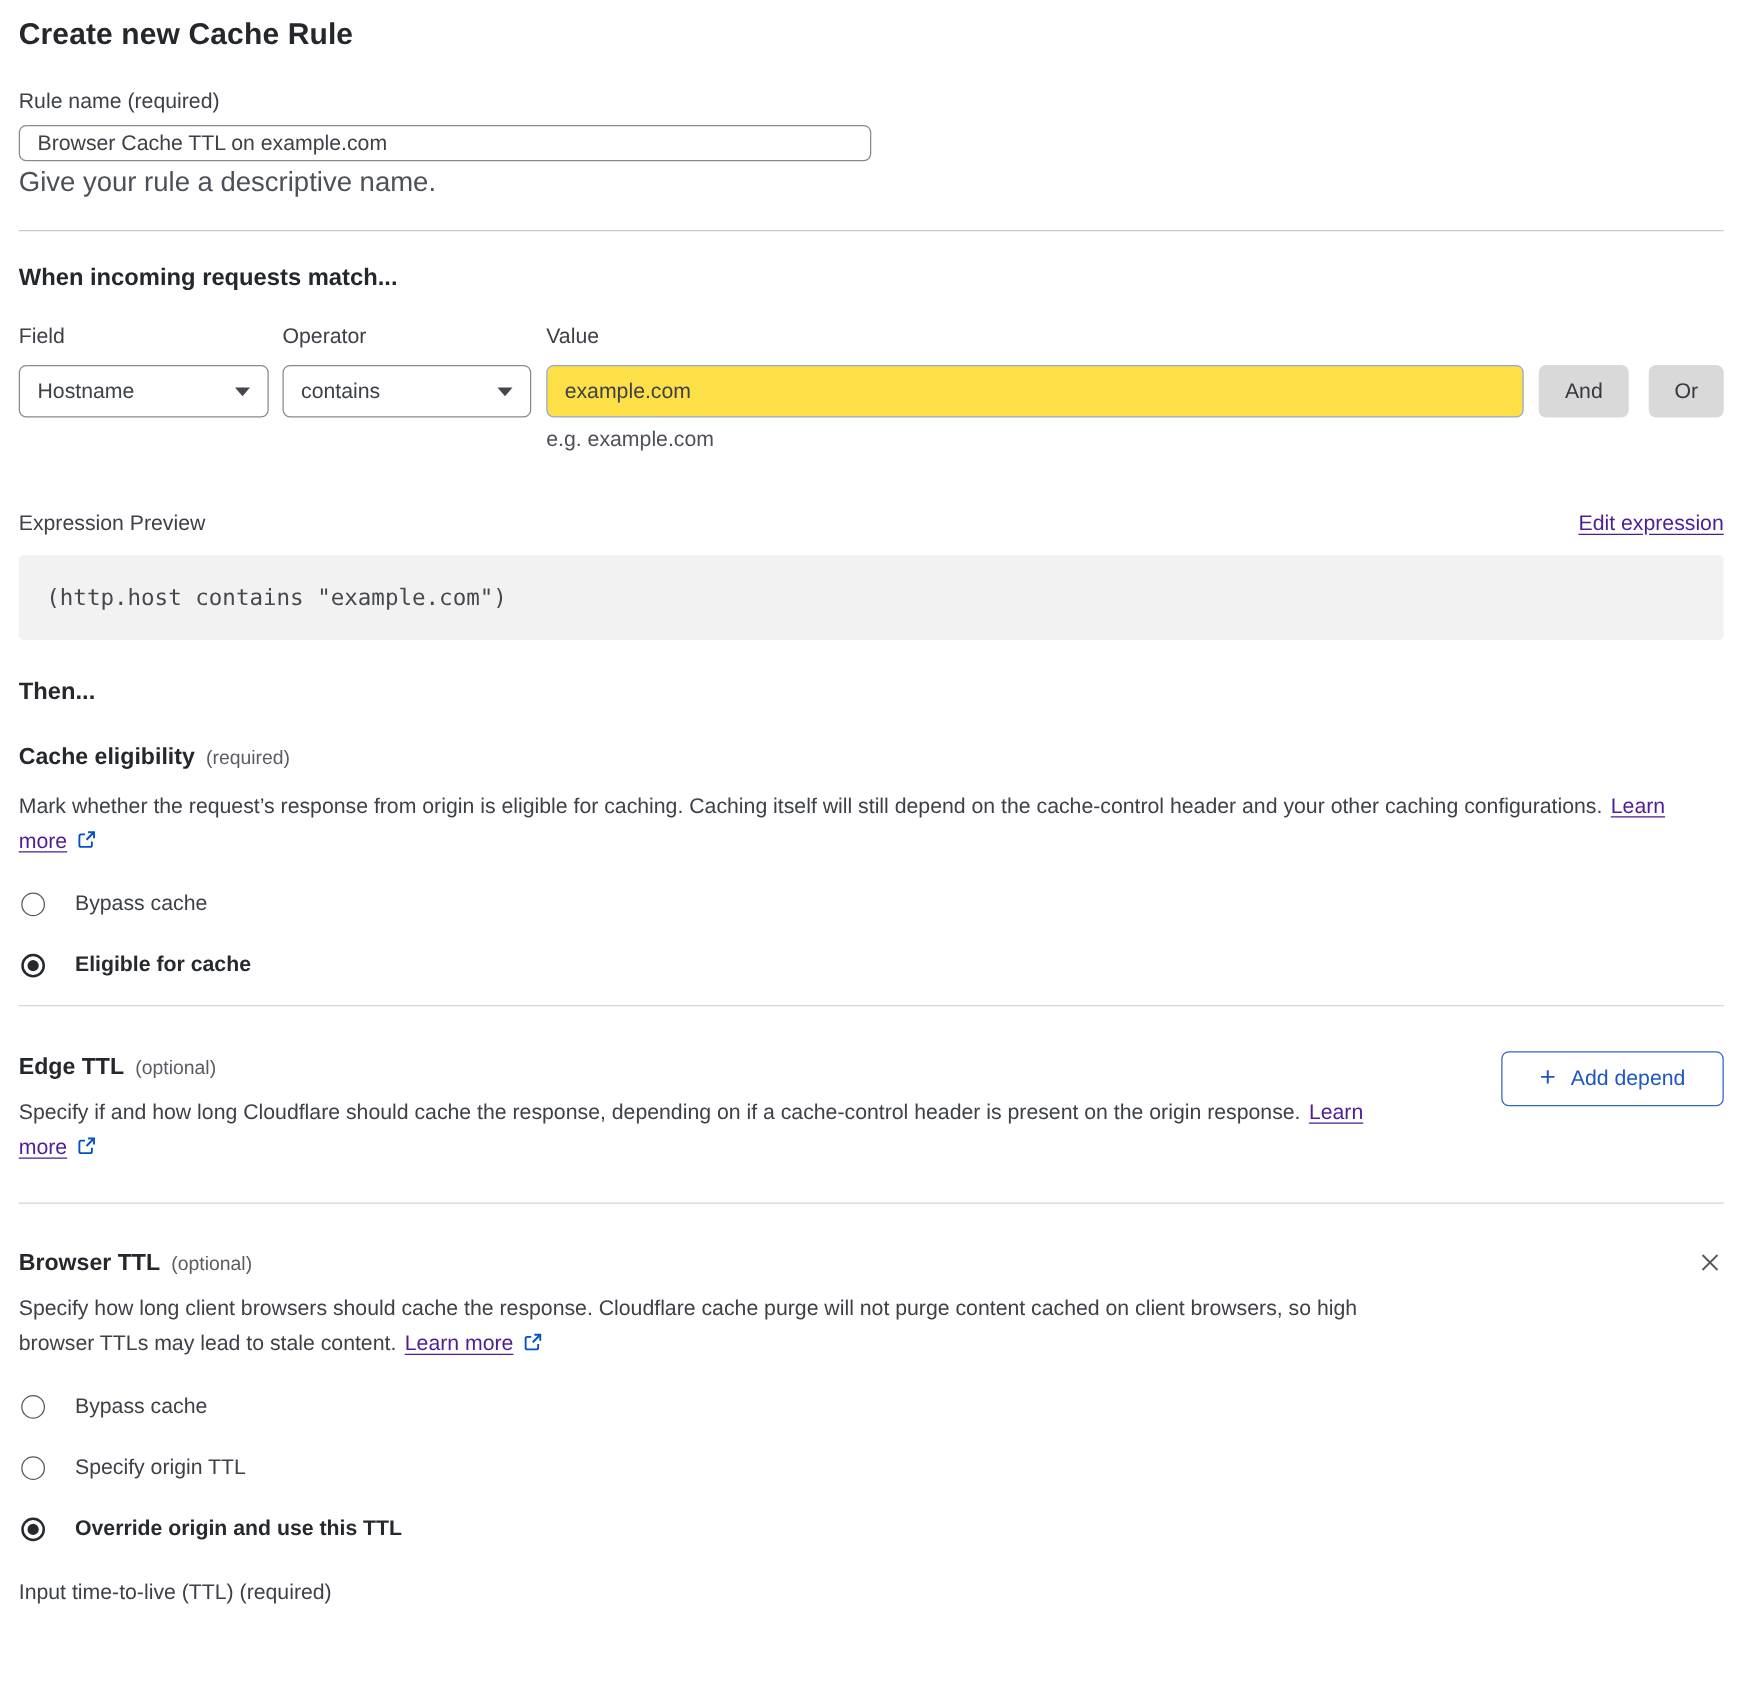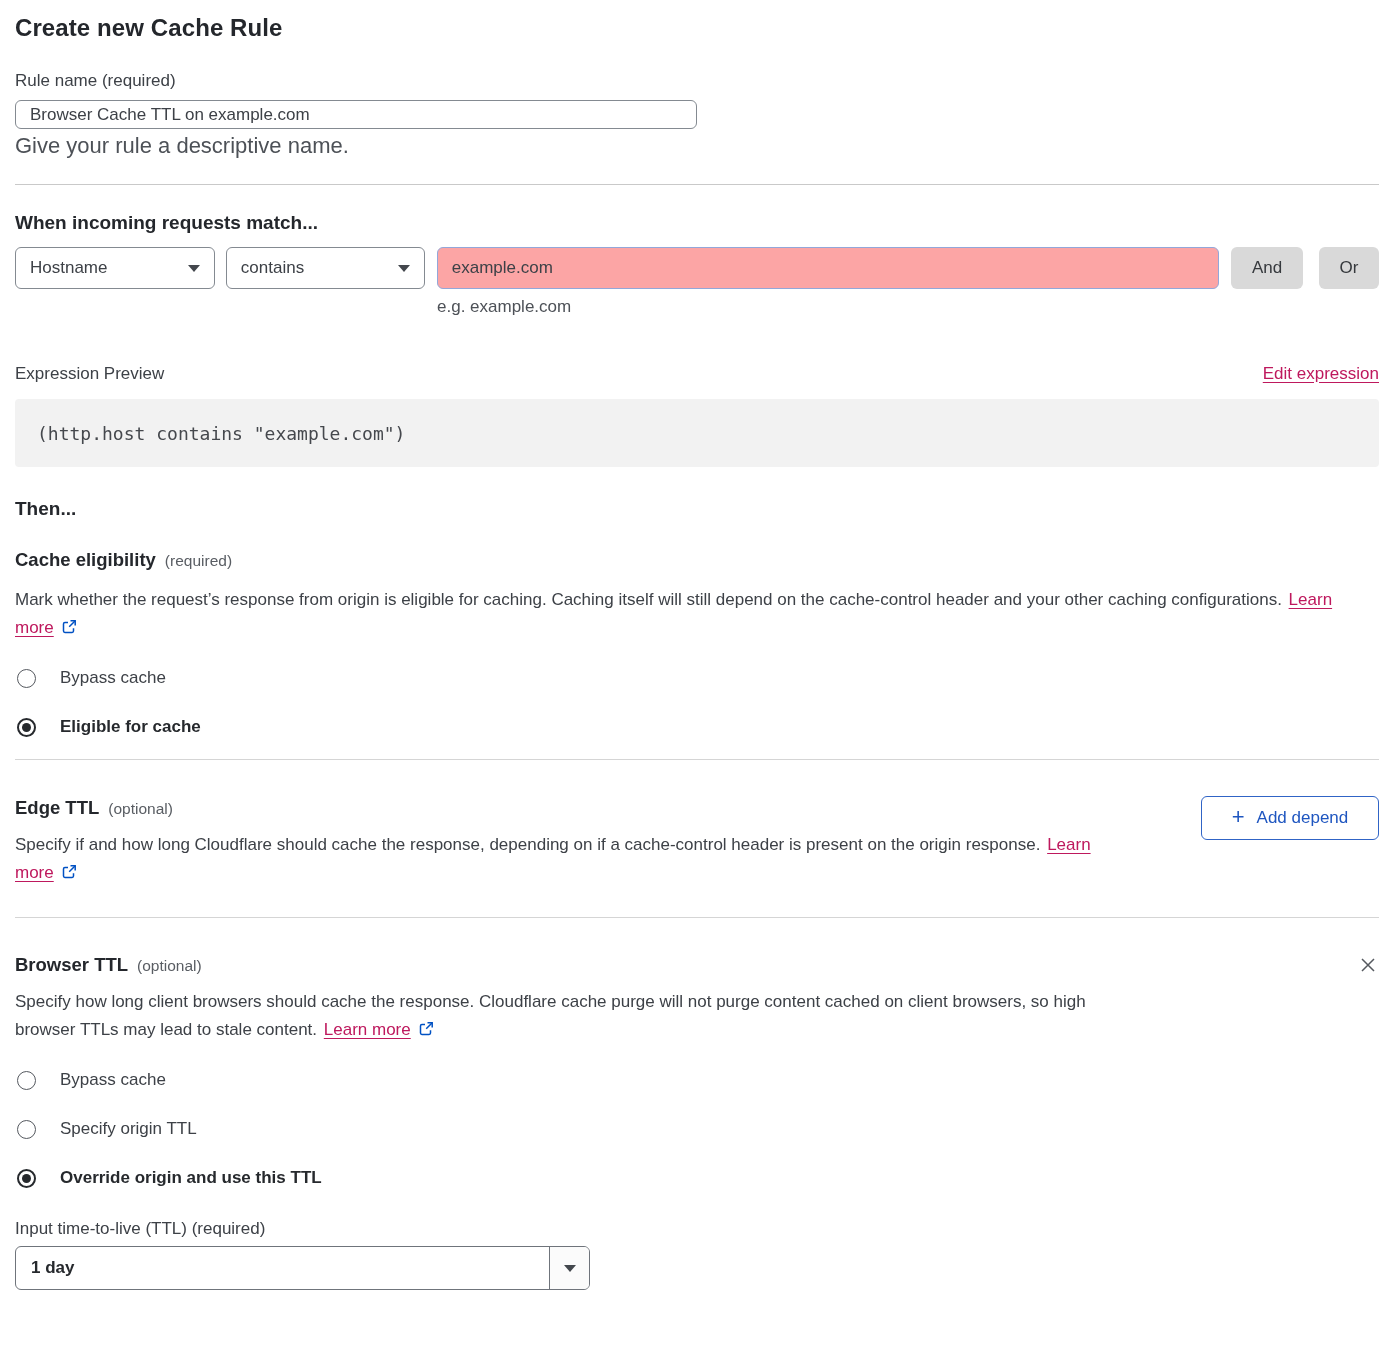--- a/index.html
+++ b/index.html
@@ -45,35 +45,35 @@
   .select-box .caret {
     position:absolute; right:14px; top:50%; margin-top:-3px;
     width:0; height:0; border-left:6px solid transparent; border-right:6px solid transparent;
     border-top:7px solid #43474d;
   }
   .sel-field { width:200px; margin-right:11px; }
   .sel-operator { width:199px; margin-right:12px; }
 
   .value-input {
     width:783px; height:42px; border:1px solid #93a7d9; border-radius:6px;
-    background:#fca5a5; padding:0 14px; font-size:17px; color:#3d4147;
+    background:#fde047; padding:0 14px; font-size:17px; color:#3d4147;
     font-family:"Liberation Sans", sans-serif; outline:none;
   }
   .btn-gray {
     height:42px; border:none; border-radius:6px; background:#d9d9d9;
     font-size:17px; color:#36393d; font-family:"Liberation Sans", sans-serif; cursor:pointer;
   }
   .btn-and { width:72px; margin-left:12px; }
   .btn-or  { width:60px; margin-left:16px; }
 
   .value-help { margin-top:8px; margin-left:422px; font-size:17px; line-height:20px; color:#4d5157; }
 
   .expression-row { margin-top:46px; display:flex; justify-content:space-between; align-items:baseline; }
   .expression-label { font-size:17px; line-height:22px; color:#3d4147; }
-  a.link { color:#be185d; text-decoration:underline; text-underline-offset:3px; cursor:pointer; }
+  a.link { color:#4c1d95; text-decoration:underline; text-underline-offset:3px; cursor:pointer; }
   .edit-expression { font-size:17px; }
 
   .code-block {
     margin-top:14px; height:68px; background:#f2f2f2; border-radius:4px;
     display:flex; align-items:center; padding:0 22px;
     font-family:"DejaVu Sans Mono", monospace; font-size:18px; color:#45484d;
   }
 
   .setting-title-row { margin-top:27px; display:flex; align-items:baseline;text-align:center; }
   .setting-title { font-size:18.5px; line-height:24px; font-weight:700; color:#24272c; }
@@ -140,20 +140,25 @@
   <h1 class="page-title">Create new Cache Rule</h1>
 
   <div class="field-label">Rule name (required)</div>
   <input class="text-input" type="text" value="Browser Cache TTL on example.com" style="">
   <div class="help-text">Give your rule a descriptive name.</div>
 
   <hr class="divider">
 
   <h2 class="section-heading">When incoming requests match...</h2>
 
+  <div class="labels-row">
+    <div class="lab-field">Field</div>
+    <div class="lab-operator">Operator</div>
+    <div class="lab-value">Value</div>
+  </div>
 
   <div class="controls-row">
     <div class="select-box sel-field">
       <span>Hostname</span>
       <span class="caret"></span>
     </div>
     <div class="select-box sel-operator">
       <span>contains</span>
       <span class="caret"></span>
     </div>
@@ -245,20 +250,14 @@
   <div class="radio-row rr-g">
     <span class="radio"></span>
     <span class="radio-label">Specify origin TTL</span>
   </div>
   <div class="radio-row rr-g">
     <span class="radio checked"></span>
     <span class="radio-label bold">Override origin and use this TTL</span>
   </div>
 
   <div class="ttl-label">Input time-to-live (TTL) (required)</div>
-  <div class="ttl-select">
-    <div class="ttl-value">1 day</div>
-    <div class="ttl-arrow">
-      <span class="caret"></span>
-    </div>
-  </div>
 
 </div>
 
 </body></html>

